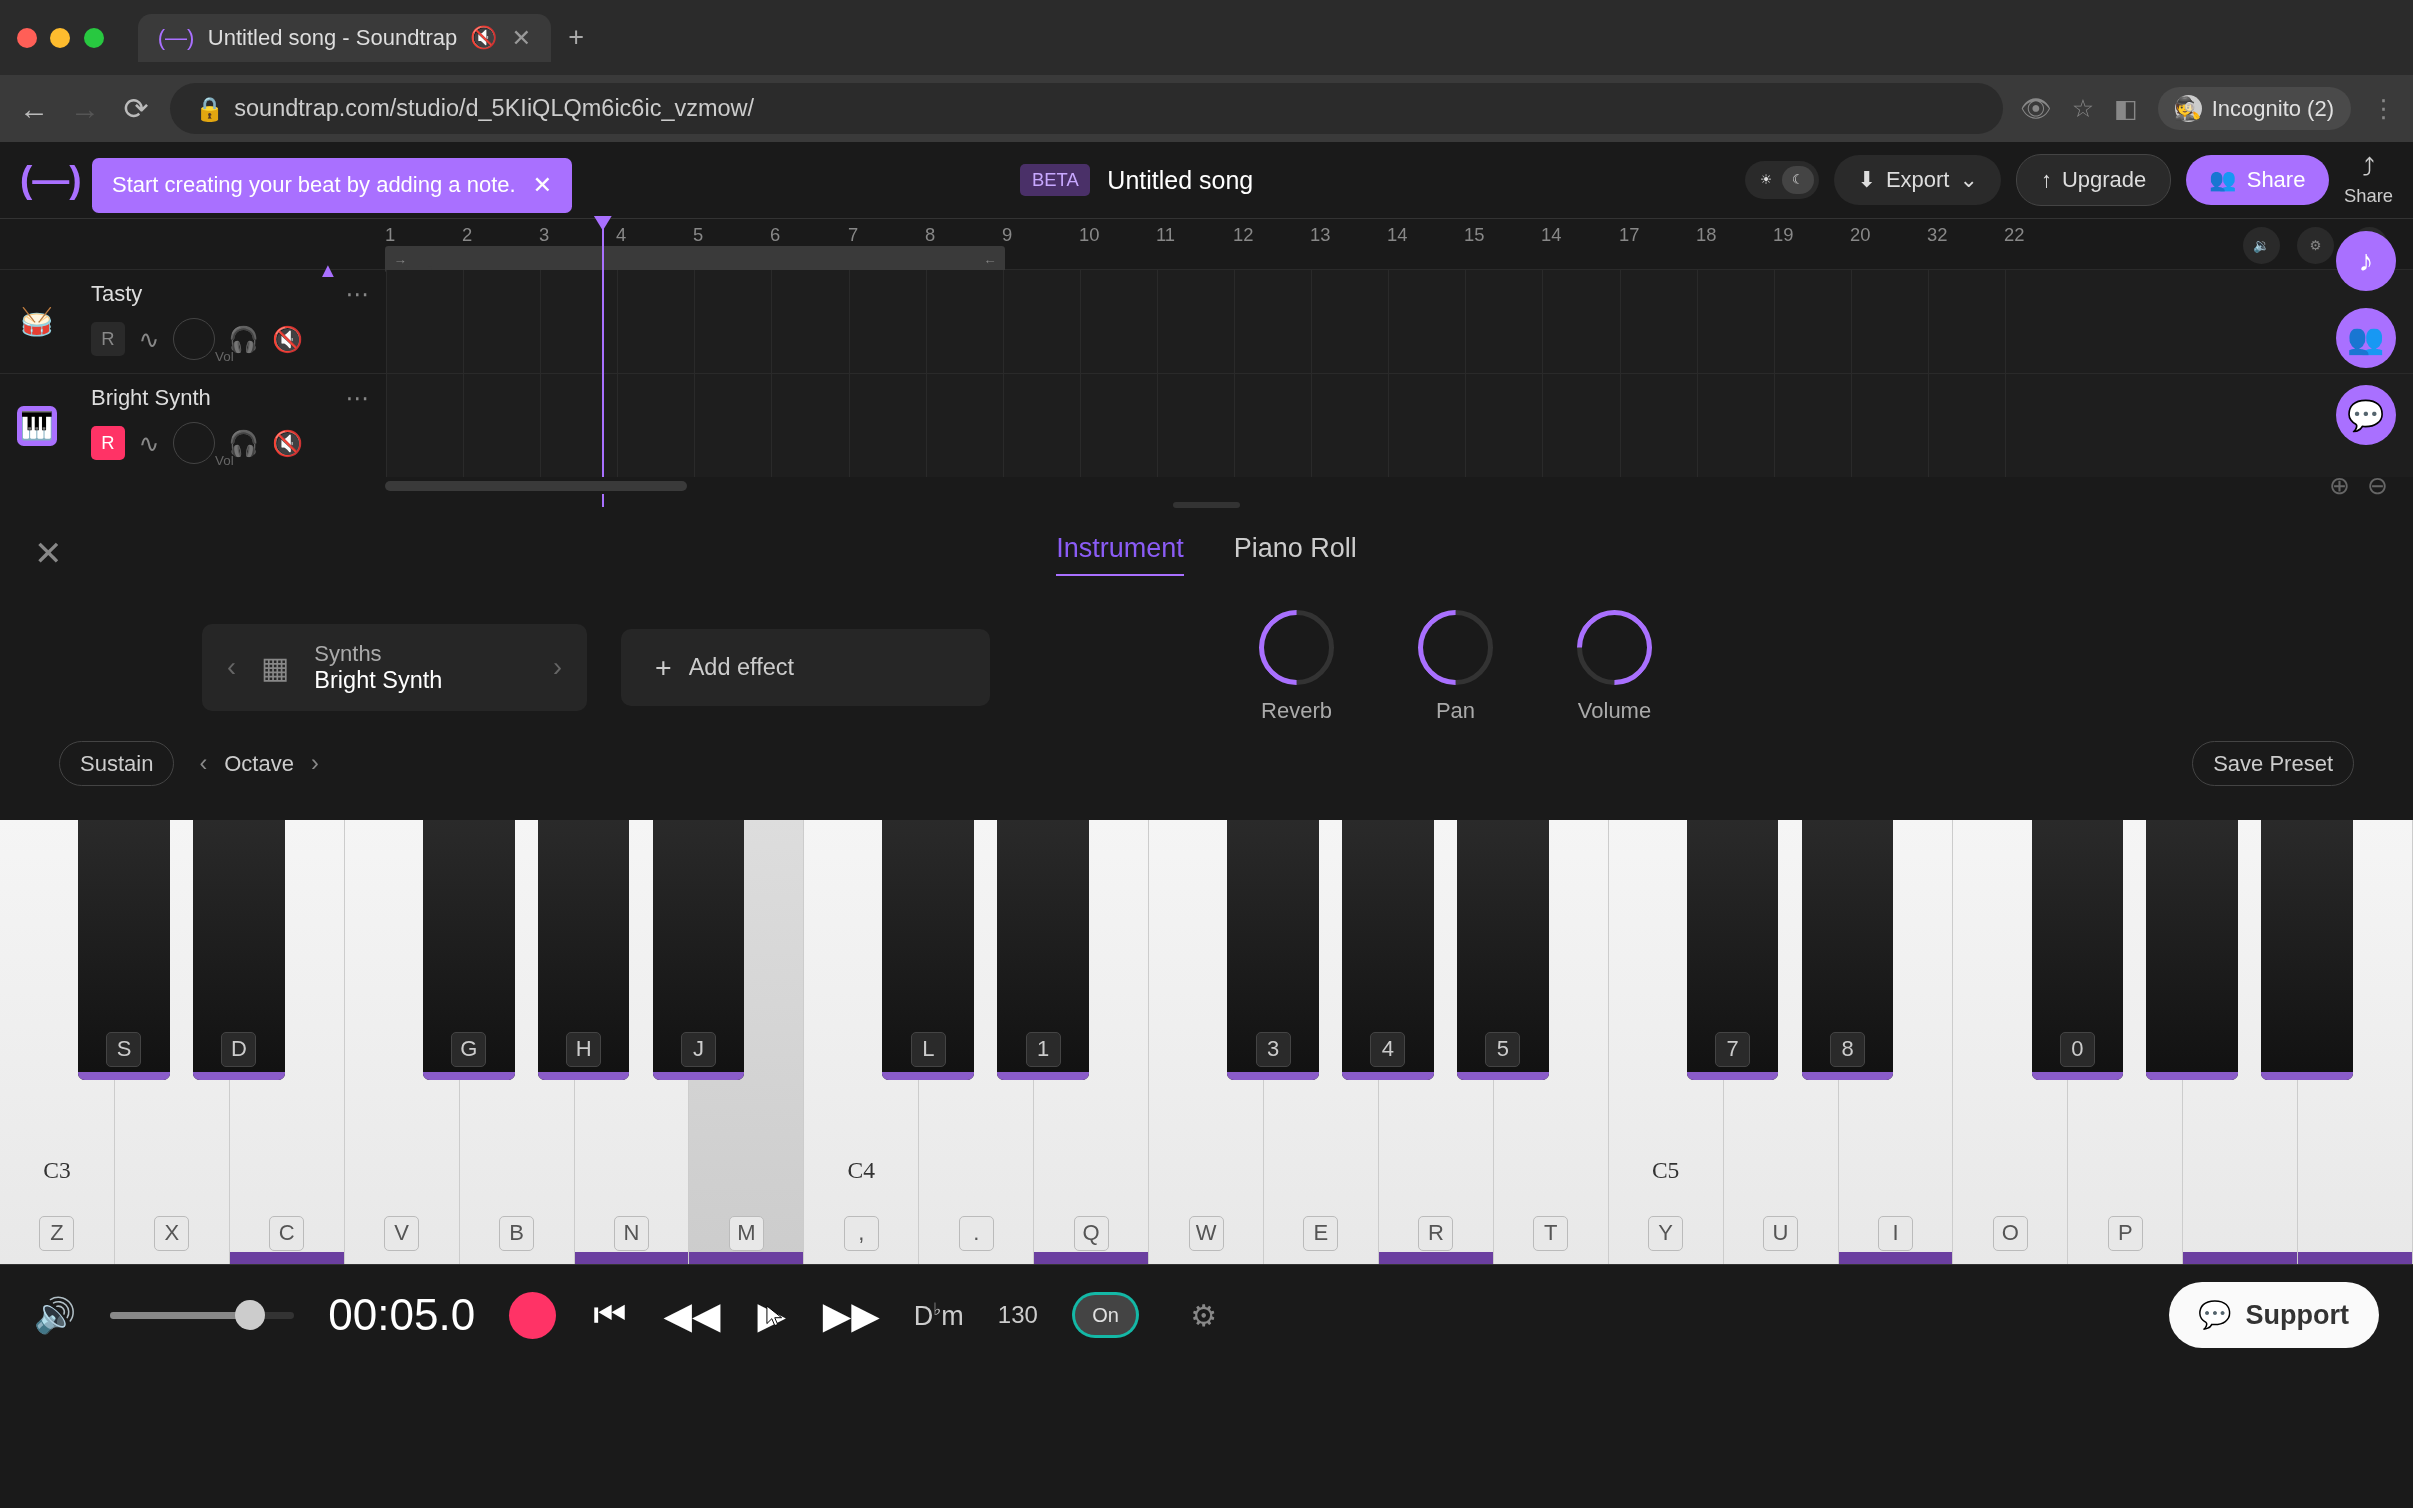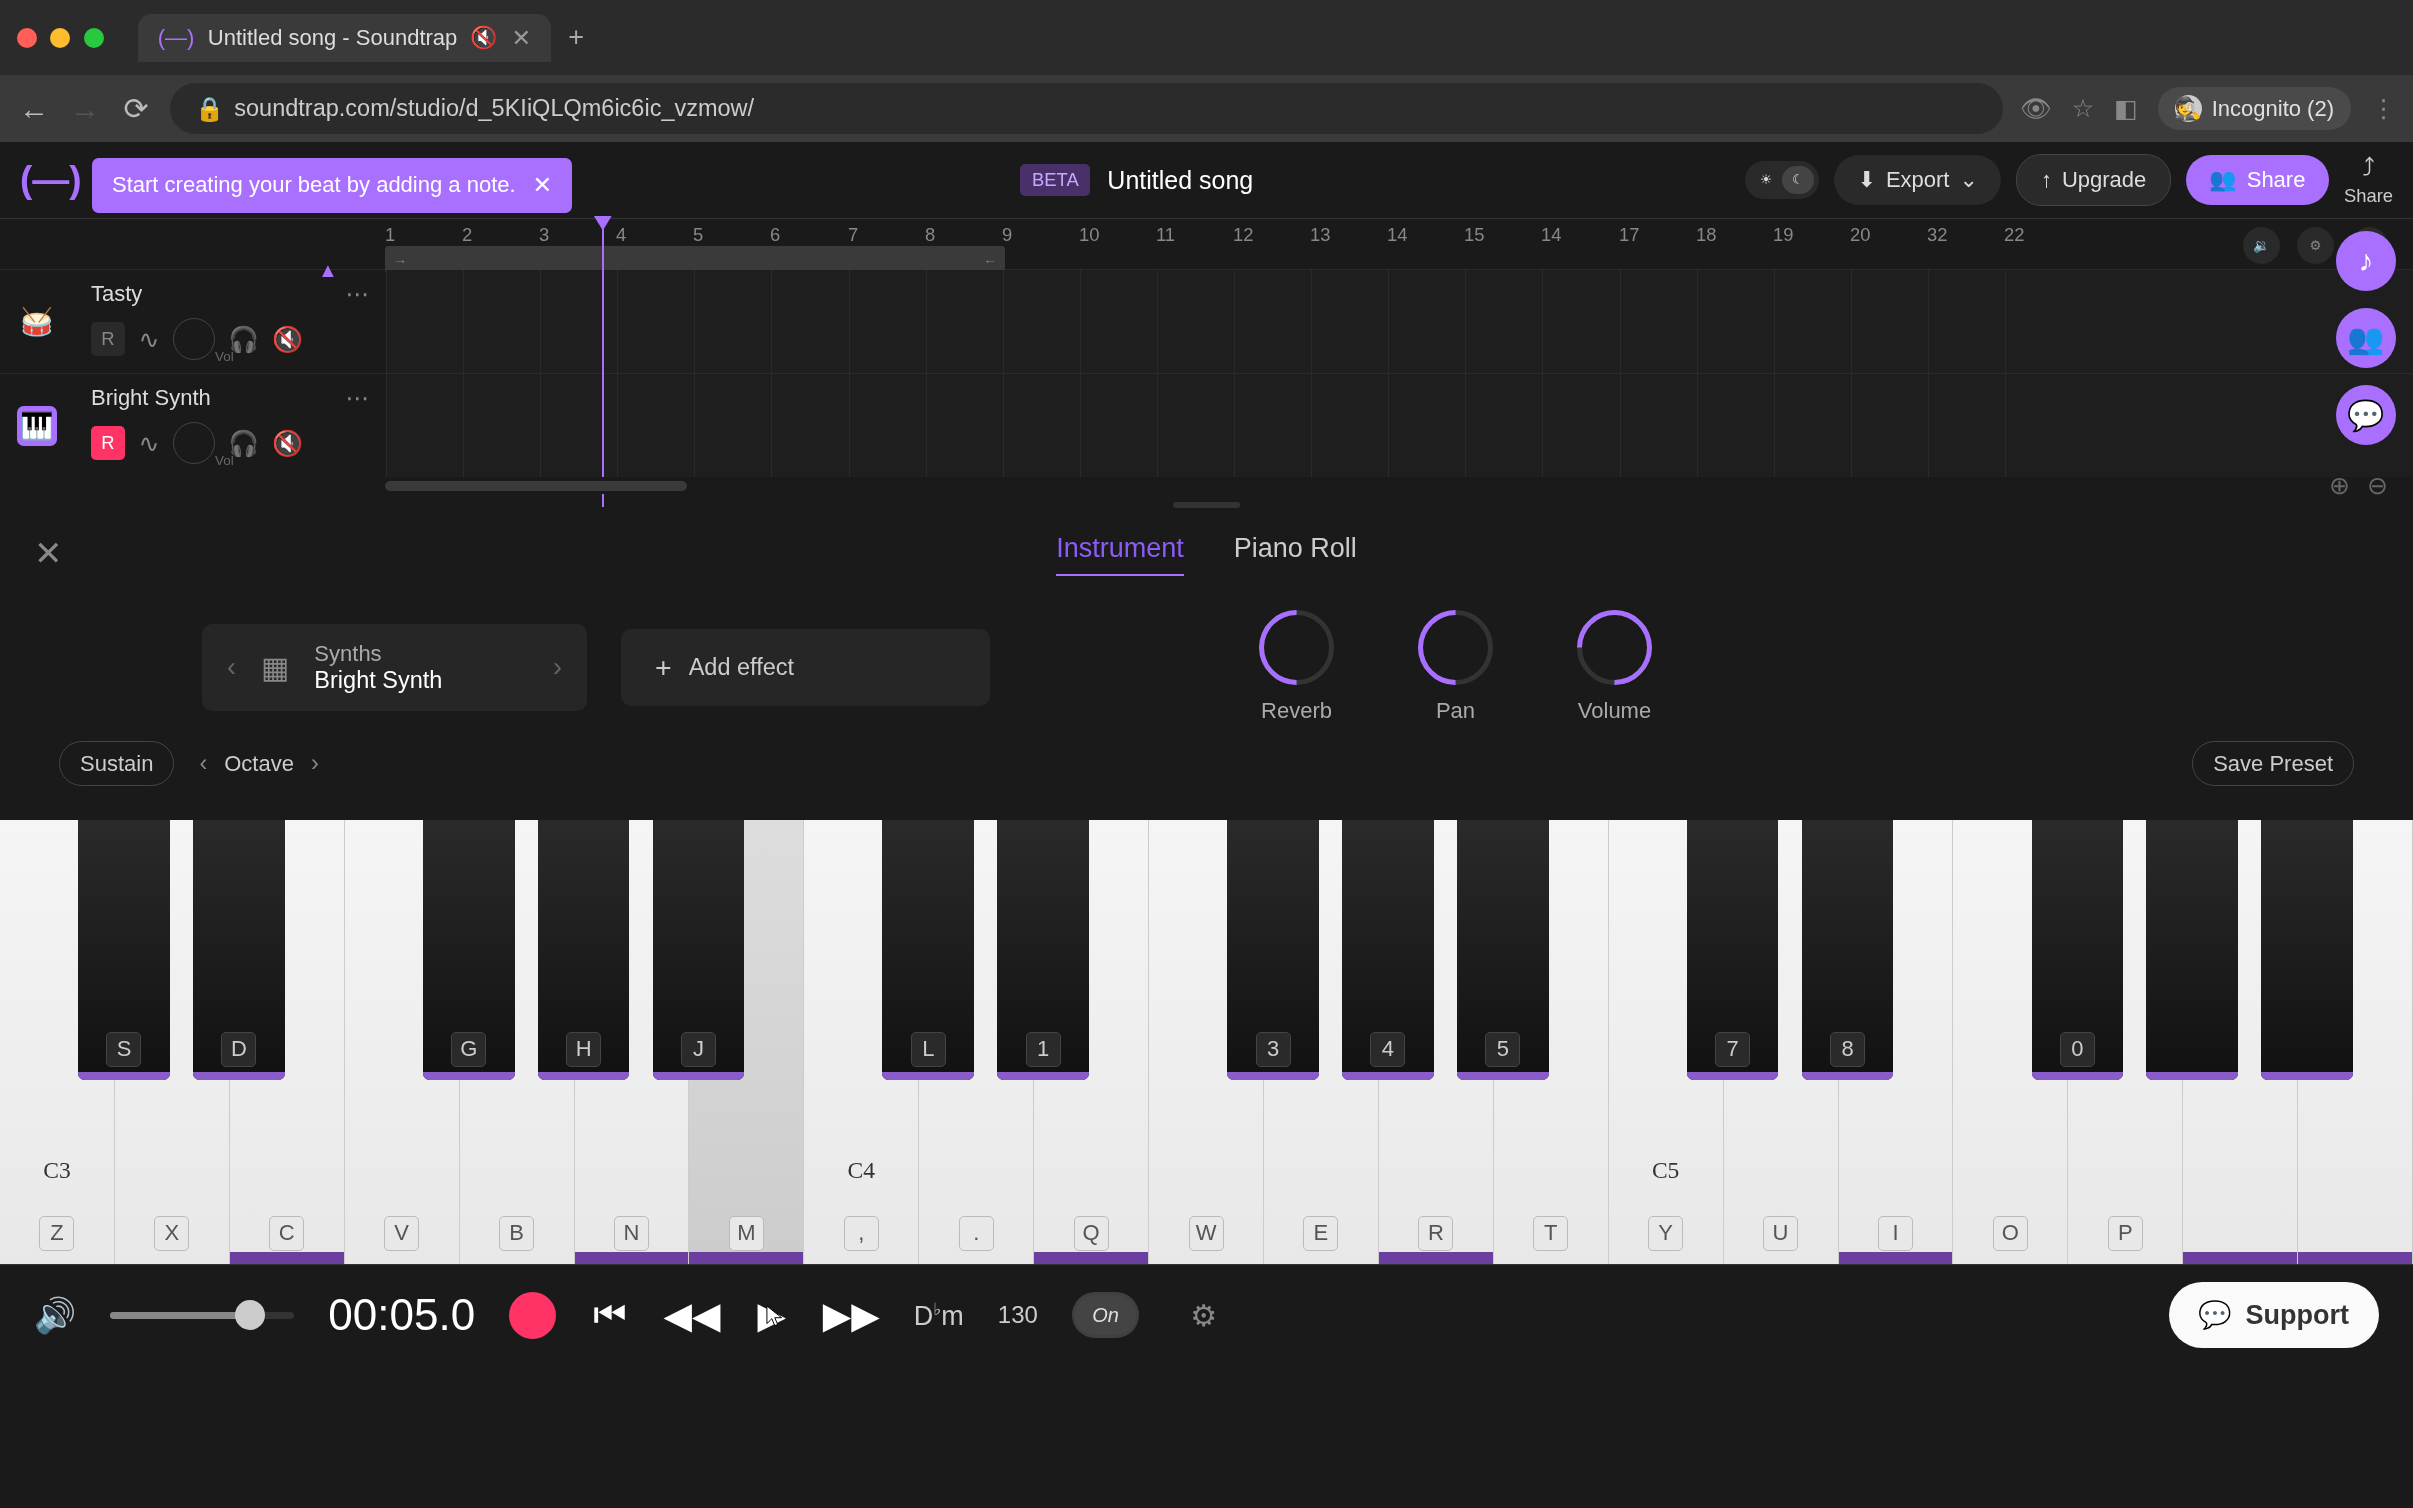--- a/index.html
+++ b/index.html
@@ -134,21 +134,21 @@
 .vol-slider { width: 184px; height: 6.7px; background: #333; border-radius: 3.4px; position: relative; }
 .vol-slider::before { content: ''; position: absolute; left: 0; width: 70%; height: 100%; background: #888; border-radius: 3.4px; }
 .vol-slider::after { content: ''; position: absolute; left: 68%; top: -11.7px; width: 30px; height: 30px; background: #ccc; border-radius: 50%; }
 .time-display { font-size: 44px; color: #fff; font-variant-numeric: tabular-nums; }
 .transport-btns { display: flex; align-items: center; gap: 37px; }
 .record-btn { width: 47px; height: 47px; background: #ff3366; border-radius: 50%; }
 .tbtn { color: #fff; font-size: 37px; }
 .key-sig { color: #ccc; font-size: 27px; }
 .key-sig sup { font-size: 17px; }
 .tempo { color: #ccc; font-size: 24px; }
-.metro-toggle { background: #404040; border-radius: 25px; padding: 3.4px; display: flex; font-style: italic; }
+.metro-toggle { background: #14b8a6; border-radius: 25px; padding: 3.4px; display: flex; }
 .metro-toggle .on { background: #444; padding: 8.4px 17px; border-radius: 22px; font-size: 20px; }
 .gear { color: #888; font-size: 30px; margin-left: 17px; }
 .support-btn { margin-left: auto; background: #fafafa; color: #333; border-radius: 34px; padding: 17px 30px; font-size: 27px; font-weight: 600; display: flex; align-items: center; gap: 13.4px; }
 
 .cursor { position: absolute; width: 23.5px; height: 23.5px; pointer-events: none; z-index: 999; }
 </style>
 </head>
 <body>
 
 <div class="browser-bar">

